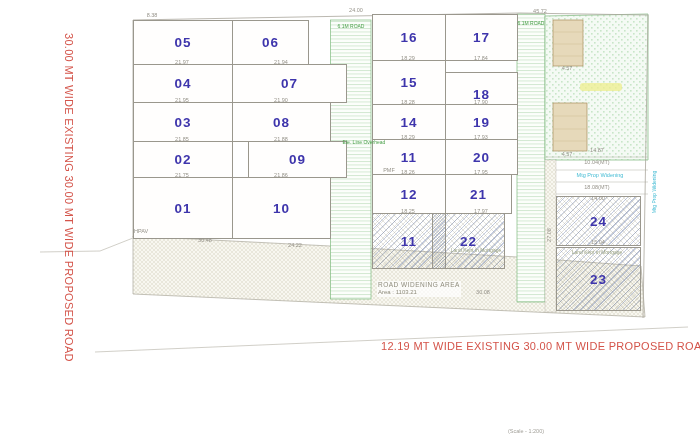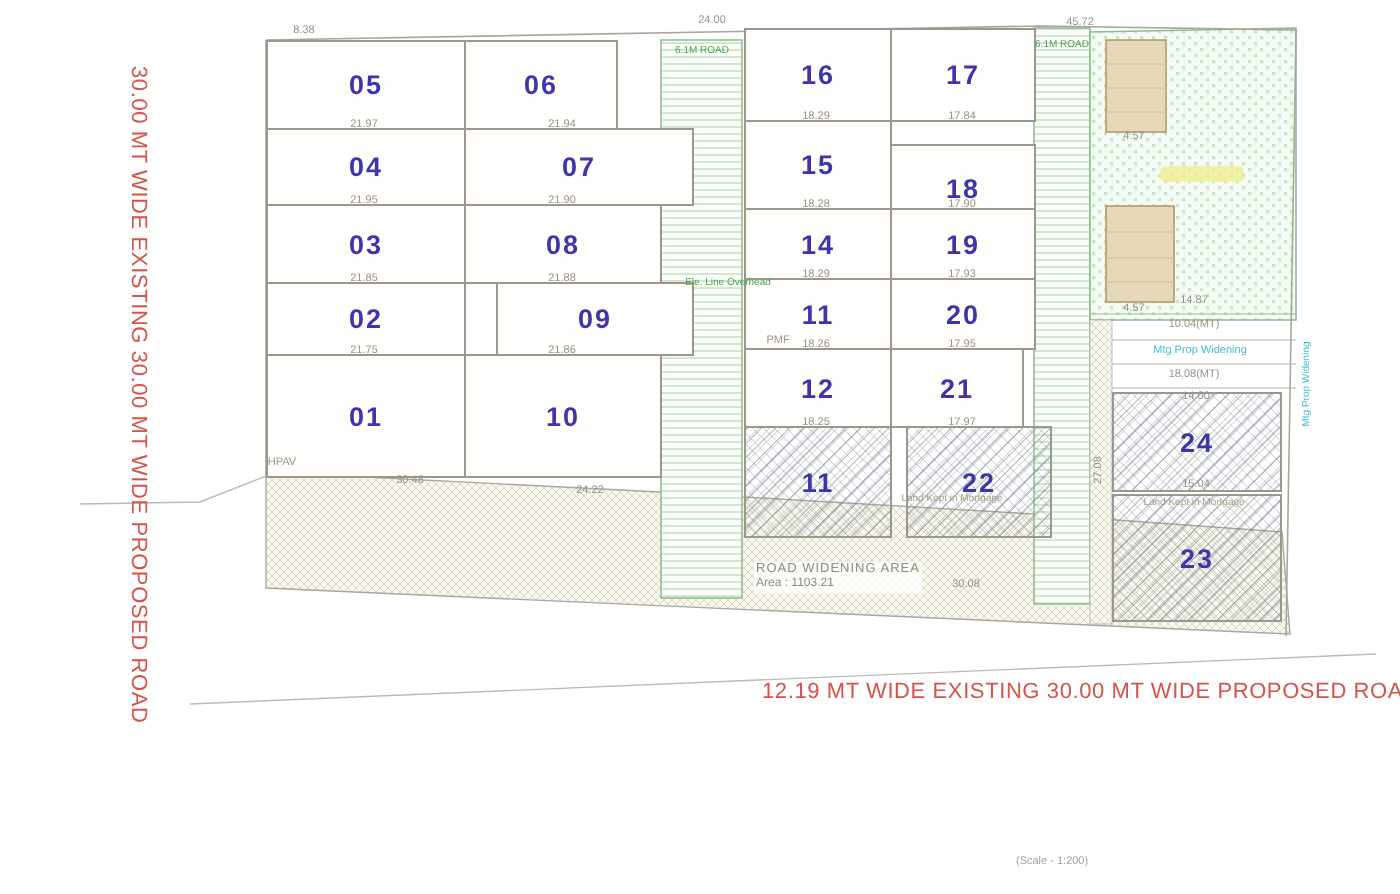--- a/index.html
+++ b/index.html
@@ -134,21 +134,21 @@
     </div>
   <div class="cell" style="left:372px;top:174px;width:74px;height:40px">
       <span>12</span>
     </div>
   <div class="cell" style="left:445px;top:174px;width:67px;height:40px">
       <span>21</span>
     </div>
   <div class="cell hatch" style="left:372px;top:213px;width:74px;height:56px">
       <span>11</span>
     </div>
-  <div class="cell hatch" style="left:453px;top:213px;width:73px;height:56px">
+  <div class="cell hatch" style="left:432px;top:213px;width:73px;height:56px">
       <span>22</span>
     </div>
 
   <div class="cell hatch" style="left:556px;top:196px;width:85px;height:50px">
       <span>24</span>
     </div>
   <div class="cell hatch" style="left:556px;top:247px;width:85px;height:64px">
       <span>23</span>
     </div>
 

